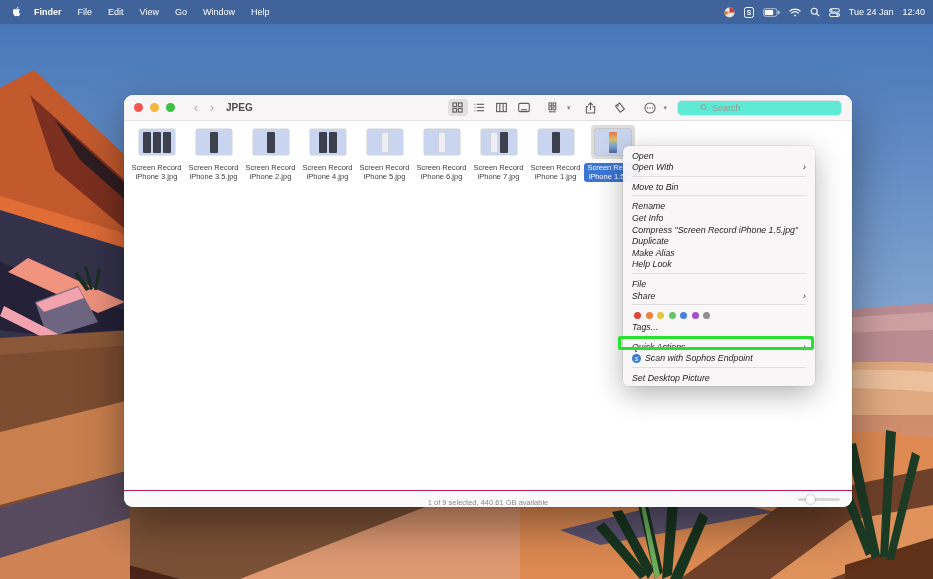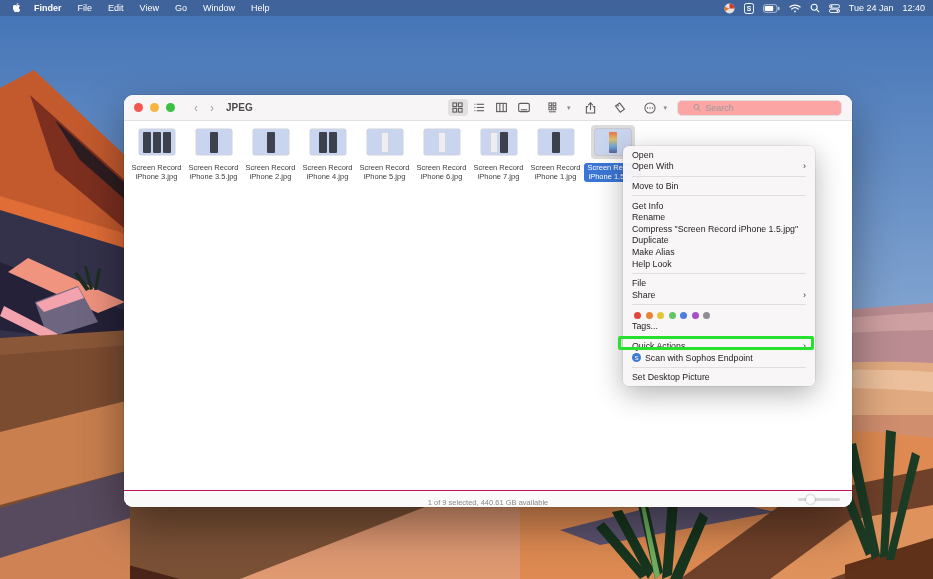--- a/index.html
+++ b/index.html
@@ -6,21 +6,21 @@
   html,body { width:933px; height:579px; overflow:hidden;
     font-family:"Liberation Sans", sans-serif; }
   #stage { position:relative; width:933px; height:579px; overflow:hidden; background:#4575b8; }
 
   
   #wallpaper { position:absolute; inset:0; z-index:0; }
 
   
   #menubar { position:absolute; top:0; left:0; width:933px; height:16px;
     background:rgba(63,98,152,0.92); z-index:100; display:flex; align-items:center;
-    color:#fff; font-size:9px; padding:4px 8px; }
+    color:#fff; font-size:9px; padding:12px 8px; }
   #menubar-items { display:flex; align-items:center; gap:0; }
   .mb-item { padding:0 8px; color:#fff; cursor:default; }
   .mb-item.bold { font-weight:bold; }
   #menubar-apple { width:18px; display:flex; justify-content:center; }
   #menubar-right { margin-left:auto; display:flex; align-items:center; gap:9px; }
   .mb-status-icon { display:flex; align-items:center; }
   .mb-time { font-size:9px; }
 
   
   #finder-window { position:absolute; left:124px; top:95px; width:728px; height:412px;
@@ -35,21 +35,21 @@
   .nav-chevrons span { cursor:default; }
   #window-title { margin-left:12px; font-size:10px; font-weight:bold; color:#4c4a4b; }
 
   #toolbar-right { margin-left:auto; display:flex; align-items:center; gap:10px; }
   .tb-group { display:flex; align-items:center; gap:2px; }
   .tb-btn { display:flex; align-items:center; justify-content:center; width:20px; height:17px;
     border-radius:4px; color:#5e5c5d; }
   .tb-btn.active { background:#e2e0e1; }
   .tb-chev { font-size:7px; color:#8a8889; margin-left:1px; }
   #search-field { display:flex; align-items:center; gap:4px; width:165px; height:16px;
-    background:#fca5a5; border:1px solid #e2e0e0; border-radius:5px; padding:0 15px; }
+    background:#5eead4; border:1px solid #e2e0e0; border-radius:5px; padding:0 22px; }
   #search-field input { border:0; outline:0; background:transparent; width:100%;
     font-size:9px; color:#444; font-family:"Liberation Sans", sans-serif; }
   #search-field input::placeholder { color:#9b9999; }
 
   
   #file-grid { position:absolute; left:4px; top:30px; display:flex; }
   .file-item { width:57px; display:flex; flex-direction:column; align-items:center; }
   .thumb-wrap { width:44px; height:34px; display:flex; align-items:center; justify-content:center;
     border-radius:4px; }
   .file-item.selected .thumb-wrap { background:#dcdcdc; }
@@ -70,22 +70,22 @@
   #status-text { font-size:7.5px; color:#8a8888; }
   #zoom-slider { position:absolute; right:12px; top:7px; width:42px; height:3px;
     background:#d8d6d6; border-radius:2px; }
   #zoom-knob { position:absolute; left:8px; top:-3px; width:9px; height:9px; border-radius:50%;
     background:#fdfdfd; box-shadow:0 0 2px rgba(0,0,0,0.45); }
 
   
   #context-menu { position:absolute; left:623px; top:146px; width:192px; z-index:50;
     background:rgba(248,246,247,0.97); border-radius:6px; padding:3px 0;
     box-shadow:0 8px 28px rgba(0,0,0,0.30), 0 0 0 0.5px rgba(0,0,0,0.12); }
-  .menu-item { height:11.6px; display:flex; align-items:center; padding:0 9px;
-    font-size:8.8px; color:#1e1e1e; white-space:nowrap; overflow:hidden; }
+  .menu-item { height:11.6px; display:flex; align-items:flex-end; padding:0 9px;
+    font-size:8.8px; color:#1e1e1e; white-space:nowrap; overflow:hidden;font-style:italic; }
   .mi-label { flex:0 1 auto; overflow:hidden; text-overflow:ellipsis; }
   .mi-chevron { margin-left:auto; color:#2a2a2a; font-size:9px; }
   .mi-icon { width:9px; height:9px; border-radius:50%; background:#3f7bd0; color:#fff;
     font-size:6px; display:flex; align-items:center; justify-content:center; margin-right:4px;
     flex:0 0 auto; }
   .menu-sep { height:1px; background:#e0dedf; margin:3.5px 9px; }
   #tag-dots { display:flex; gap:4.5px; padding:3px 11px 2px; align-items:center; }
   .tag-dot { width:7px; height:7px; border-radius:50%; }
 
   
@@ -438,24 +438,24 @@
       <div class="menu-item">
         <span class="mi-label">Open With</span>
         <span class="mi-chevron">›</span>
       </div>
       <div class="menu-sep"></div>
       <div class="menu-item">
         <span class="mi-label">Move to Bin</span>
       </div>
       <div class="menu-sep"></div>
       <div class="menu-item">
+        <span class="mi-label">Rename</span>
+      </div>
+      <div class="menu-item">
         <span class="mi-label">Get Info</span>
-      </div>
-      <div class="menu-item">
-        <span class="mi-label">Rename</span>
       </div>
       <div class="menu-item">
         <span class="mi-label">Compress "Screen Record iPhone 1.5.jpg"</span>
       </div>
       <div class="menu-item">
         <span class="mi-label">Duplicate</span>
       </div>
       <div class="menu-item">
         <span class="mi-label">Make Alias</span>
       </div>

